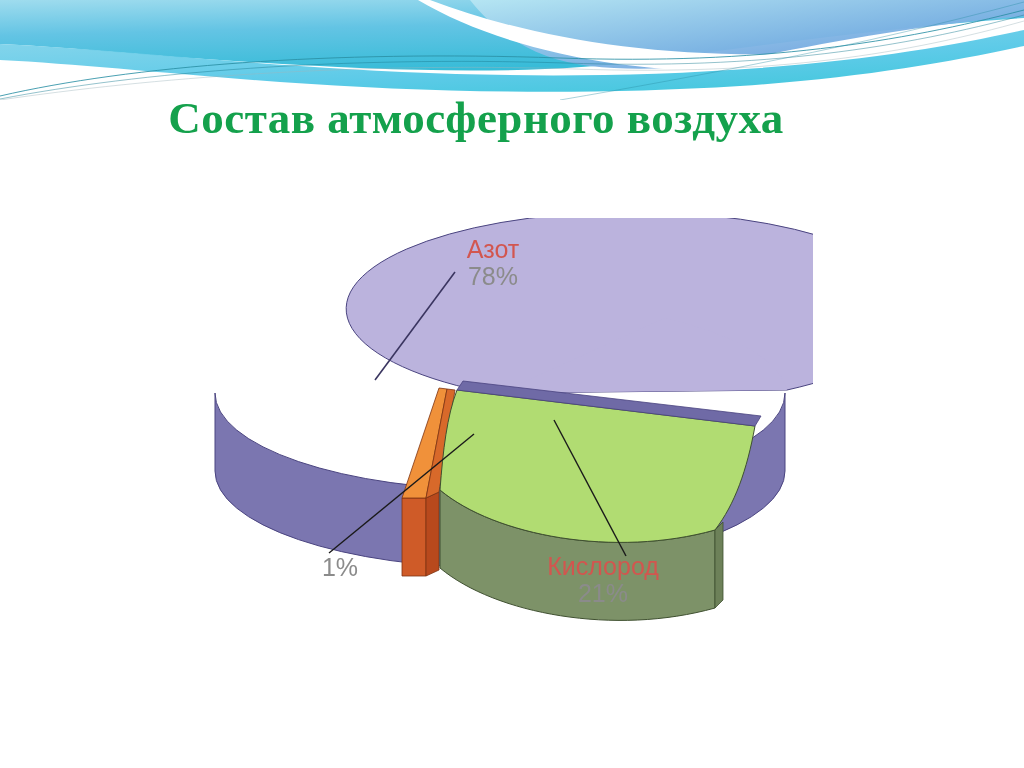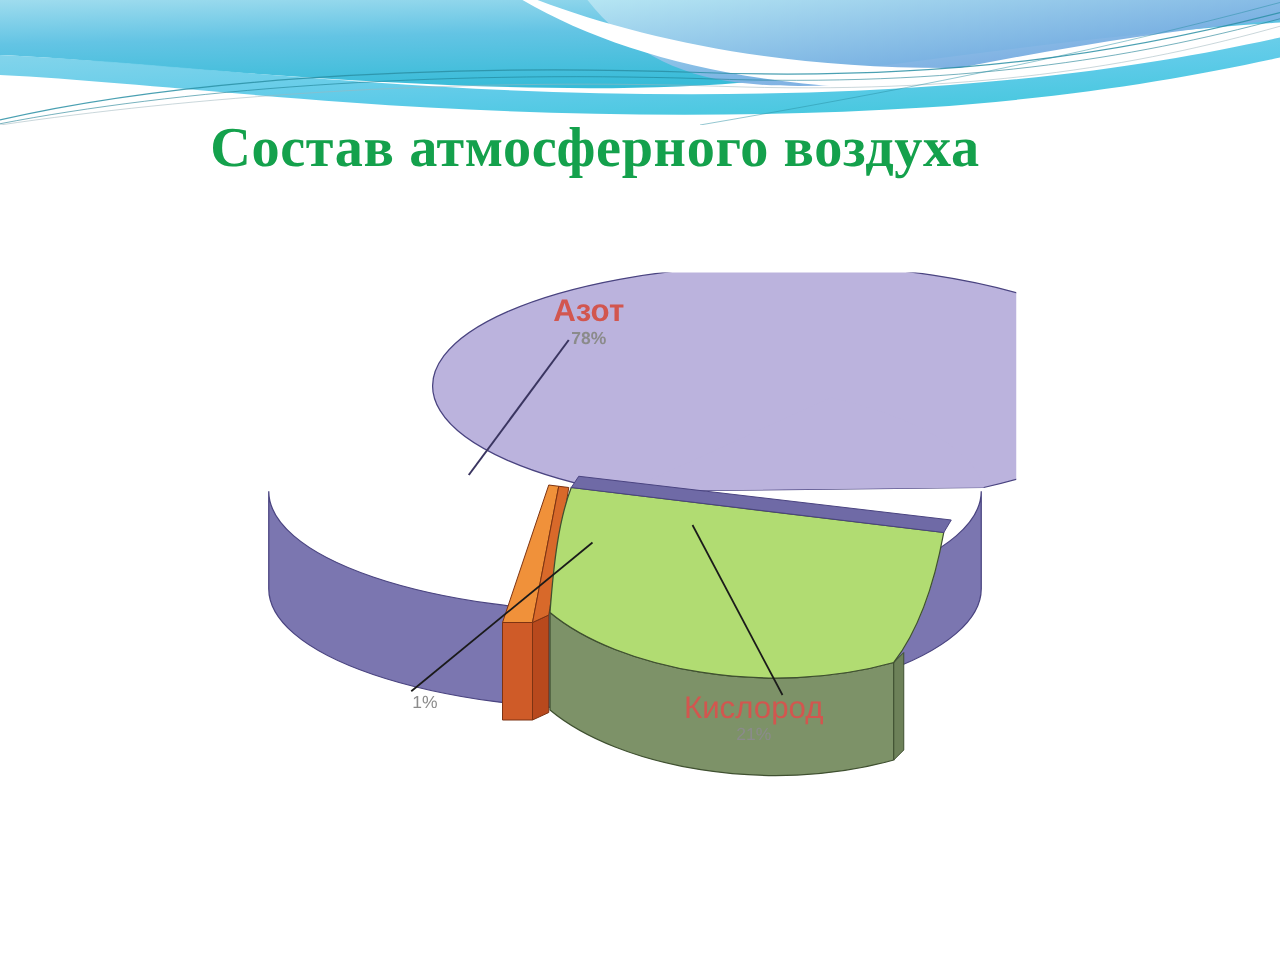--- a/index.html
+++ b/index.html
@@ -36,23 +36,23 @@
   #chart-svg{display:block;width:618px;height:410px;}
 
   .lbl{
     position:absolute;
     text-align:center;
     font-family:"Liberation Sans",sans-serif;
     white-space:nowrap;
     line-height:1.05;
   }
   .lbl .name{display:block;font-size:25px;color:#d2564f;}
-  .lbl .pct{display:block;font-size:14px;color:#8b8b8b;margin-top:1px;}
+  .lbl .pct{display:block;font-size:25px;color:#8b8b8b;margin-top:1px;}
 
-  #label-nitrogen{left:381px;top:236px;width:180px;font-weight:bold;}
+  #label-nitrogen{left:403px;top:236px;width:180px;}
   #label-other{left:220px;top:553px;width:240px;}
   #label-oxygen{left:488px;top:553px;width:230px;}
 </style>
 </head>
 <body>
 
 <div id="slide">
 
   <div id="banner">
     <svg width="1024" height="100" viewBox="0 0 1024 100" xmlns="http://www.w3.org/2000/svg">

